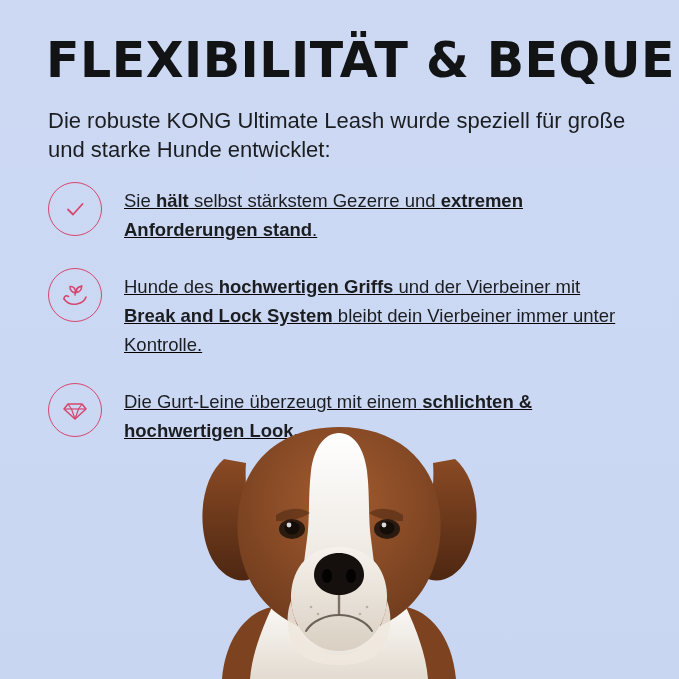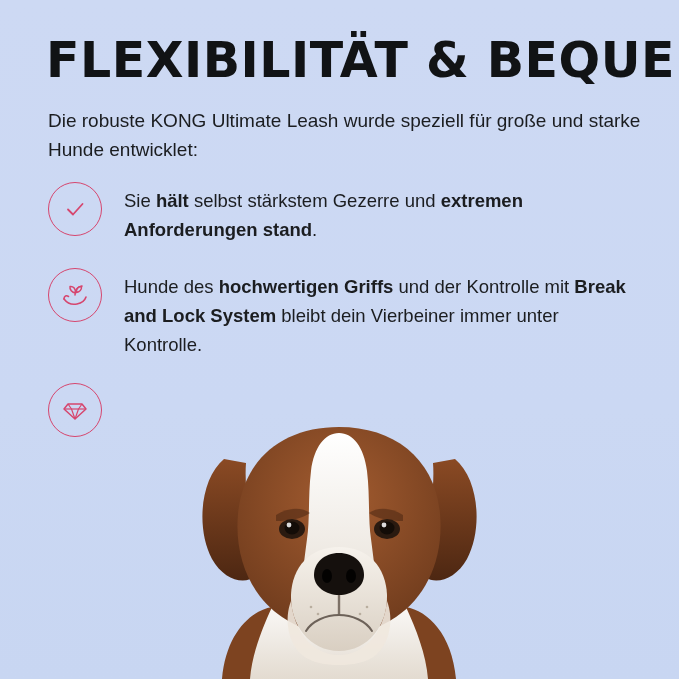--- a/index.html
+++ b/index.html
@@ -33,29 +33,30 @@
     color: #111315;
     font-family: "DejaVu Sans", sans-serif;
     white-space: nowrap;
     transform: scaleX(1.0);
   }
   .intro {
     position: absolute;
     left: 48px;
     top: 106px;
     width: 600px;
-    font-size: 19px;
+    font-size: 22px;
     line-height: 29px;
     color: #1b1d20;
   }
   .bullets {
     position: absolute;
     left: 48px;
     top: 180px;
     width: 600px;
+    text-decoration: underline;
   }
   .bullet {
     display: flex;
     align-items: flex-start;
     margin-bottom: 22px;
   }
   .bullet .icon-wrap {
     flex: 0 0 auto;
     width: 52px;
     height: 52px;
@@ -113,32 +114,33 @@
     <div class="bullet">
       <span class="icon-wrap">
         <svg width="30" height="30" viewBox="0 0 30 30">
           <path d="M4 19 C7 23, 12 25, 17 24 C22 23, 25 20, 26 17" fill="none" stroke="#d6466e" stroke-width="1.6" stroke-linecap="round"></path>
           <path d="M4 19 C4 16, 6.5 15, 8.5 16.5" fill="none" stroke="#d6466e" stroke-width="1.6" stroke-linecap="round"></path>
           <path d="M15 15 C15 10, 18 6.5, 22 6" fill="none" stroke="#d6466e" stroke-width="1.6" stroke-linecap="round"></path>
           <path d="M15.5 13 C12 12.5, 9.5 9.5, 10 6.5 C13.5 6, 15.8 9, 15.5 13 Z" fill="none" stroke="#d6466e" stroke-width="1.5" stroke-linejoin="round"></path>
           <path d="M16.5 12.5 C19.5 12, 21.8 9.5, 21.5 6.5 C18.2 6.2, 16 9, 16.5 12.5 Z" fill="none" stroke="#d6466e" stroke-width="1.5" stroke-linejoin="round"></path>
         </svg>
       </span>
-      <div class="text"><span>Hunde des </span><b>hochwertigen Griffs</b><span> und der Kontrolle mit </span><b>Break and Lock System</b><span> bleibt dein Vierbeiner immer unter Kontrolle.</span></div>
+      <div class="text"><span>Hunde des </span><b>hochwertigen Griffs</b><span> und der Vierbeiner mit </span><b>Break and Lock System</b><span> bleibt dein Vierbeiner immer unter Kontrolle.</span></div>
     </div>
 
     <div class="bullet">
       <span class="icon-wrap">
         <svg width="28" height="26" viewBox="0 0 28 26">
           <path d="M7 7 L21 7 L25 12 L14 22 L3 12 Z" fill="none" stroke="#d6466e" stroke-width="1.5" stroke-linejoin="round"></path>
           <path d="M3 12 L25 12" fill="none" stroke="#d6466e" stroke-width="1.2"></path>
           <path d="M7 7 L10.5 12 L14 22" fill="none" stroke="#d6466e" stroke-width="1.2" stroke-linejoin="round"></path>
           <path d="M21 7 L17.5 12 L14 22" fill="none" stroke="#d6466e" stroke-width="1.2" stroke-linejoin="round"></path>
         </svg>
       </span>
+      <div class="text"><span>Die Gurt-Leine überzeugt mit einem </span><b>schlichten &amp; hochwertigen Look.</b></div>
     </div>
 
   </div>
 
   <svg class="dog" viewBox="0 0 679 260">
     <defs>
       <radialGradient id="furBrown" cx="50%" cy="35%" r="70%">
         <stop offset="0%" stop-color="#a35c30"></stop>
         <stop offset="100%" stop-color="#6d3a1c"></stop>
       </radialGradient>

